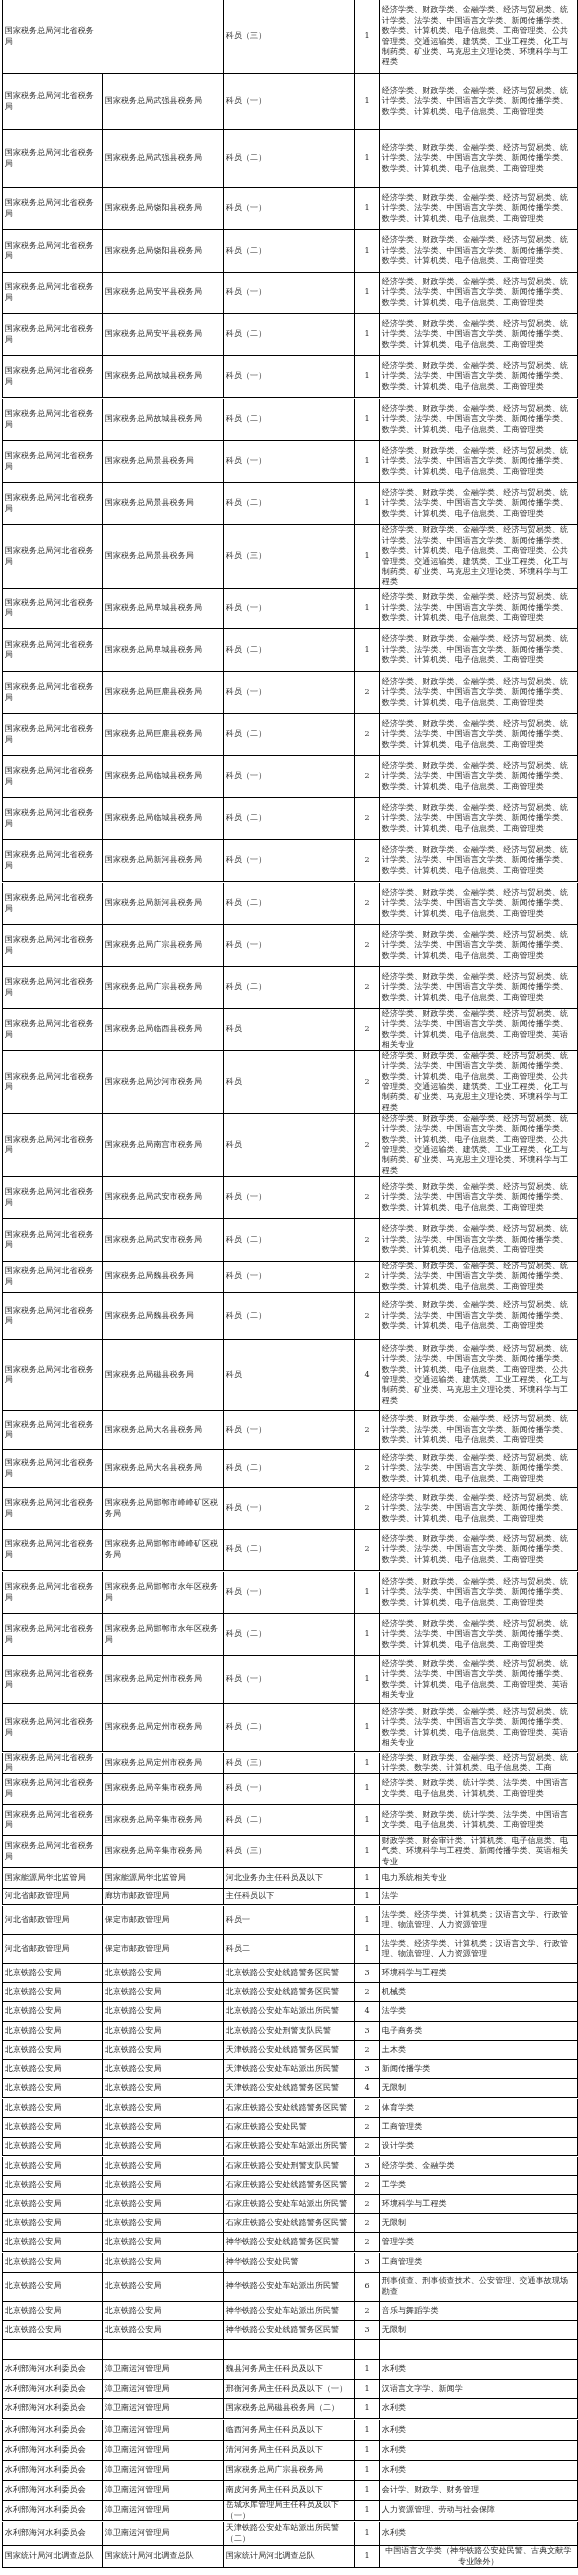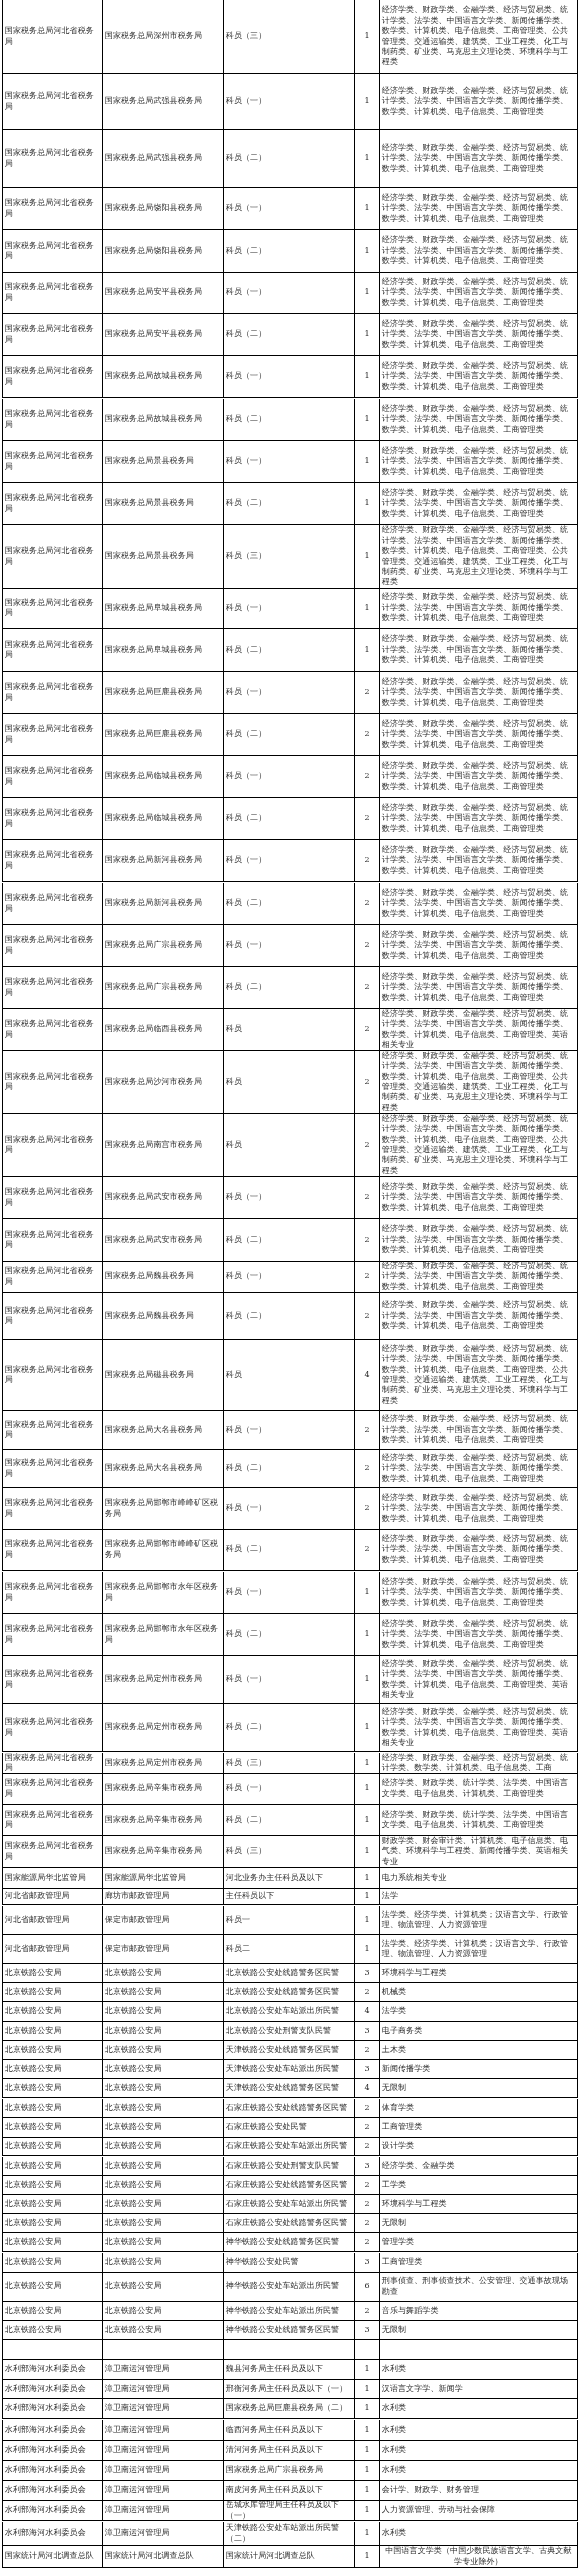--- a/index.html
+++ b/index.html
@@ -21,23 +21,20 @@
   .c5 span { width: 100%; }
 </style>
 </head>
 <body>
 
 <div id="grid">
     <div class="row" style="top: 0px; height: 74px;">
     <div class="cell c1">
         <span>国家税务总局河北省税务局</span>
       </div>
-    <div class="cell c2">
-        <span>国家税务总局深州市税务局</span>
-      </div>
     <div class="cell c3">
         <span>科员（三）</span>
       </div>
     <div class="cell c4">
         <span>1</span>
       </div>
     <div class="cell c5">
         <span>经济学类、财政学类、金融学类、经济与贸易类、统计学类、法学类、中国语言文学类、新闻传播学类、数学类、计算机类、电子信息类、工商管理类、公共管理类、交通运输类、建筑类、工业工程类、化工与制药类、矿业类、马克思主义理论类、环境科学与工程类</span>
       </div>
   </div>
@@ -1181,21 +1178,21 @@
       </div>
   </div>
     <div class="row" style="top: 2399px; height: 20px;">
     <div class="cell c1">
         <span>水利部海河水利委员会</span>
       </div>
     <div class="cell c2">
         <span>漳卫南运河管理局</span>
       </div>
     <div class="cell c3">
-        <span>国家税务总局巨鹿县税务局（二）</span>
+        <span>国家税务总局磁县税务局（二）</span>
       </div>
     <div class="cell c4">
         <span>1</span>
       </div>
     <div class="cell c5">
         <span>水利类</span>
       </div>
   </div>
     <div class="row" style="top: 2420px; height: 21px;">
     <div class="cell c1">
@@ -1306,17 +1303,17 @@
     <div class="cell c2">
         <span>国家统计局河北调查总队</span>
       </div>
     <div class="cell c3">
         <span>国家统计局河北调查总队</span>
       </div>
     <div class="cell c4">
         <span>1</span>
       </div>
     <div class="cell c5">
-        <span>中国语言文学类（中国少数民族语言文学、古典文献学专业除外）</span>
+        <span>中国语言文学类（神华铁路公安处民警、古典文献学专业除外）</span>
       </div>
   </div>
   </div>
 
 
 </body></html>

